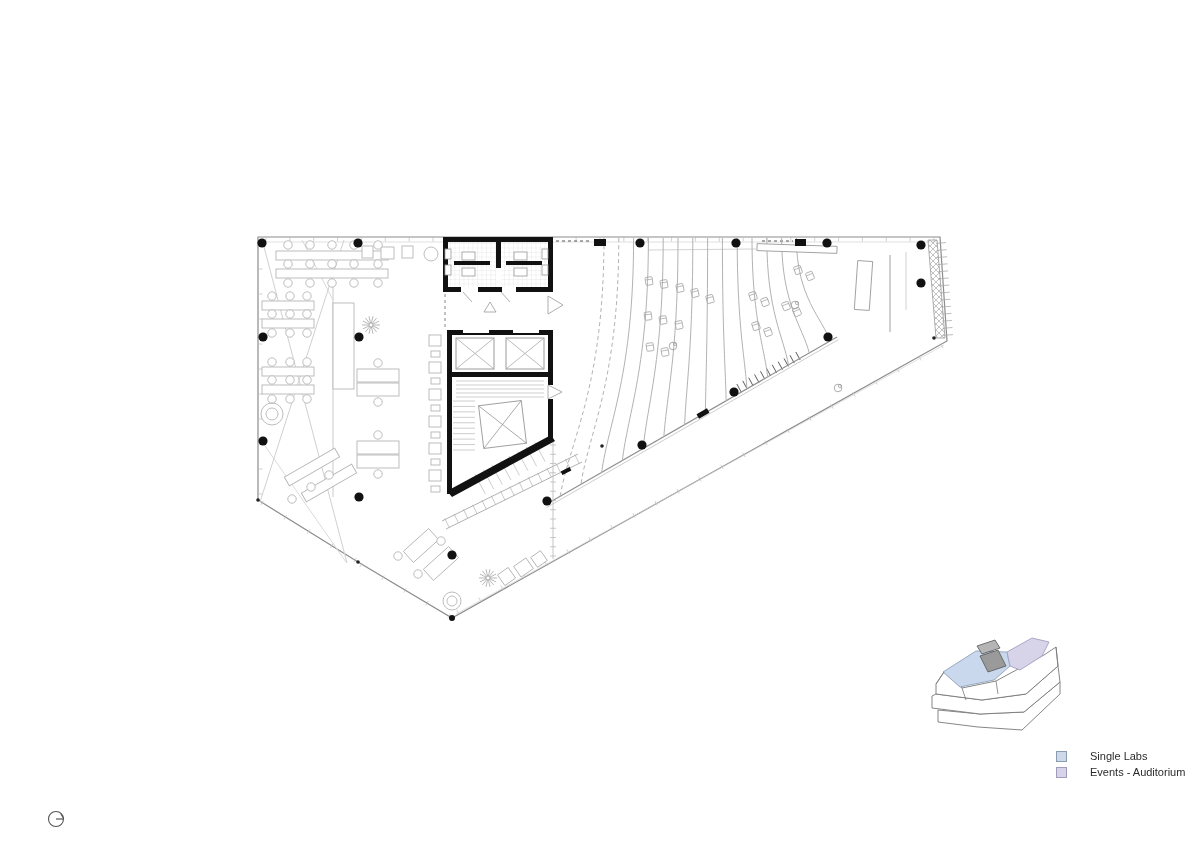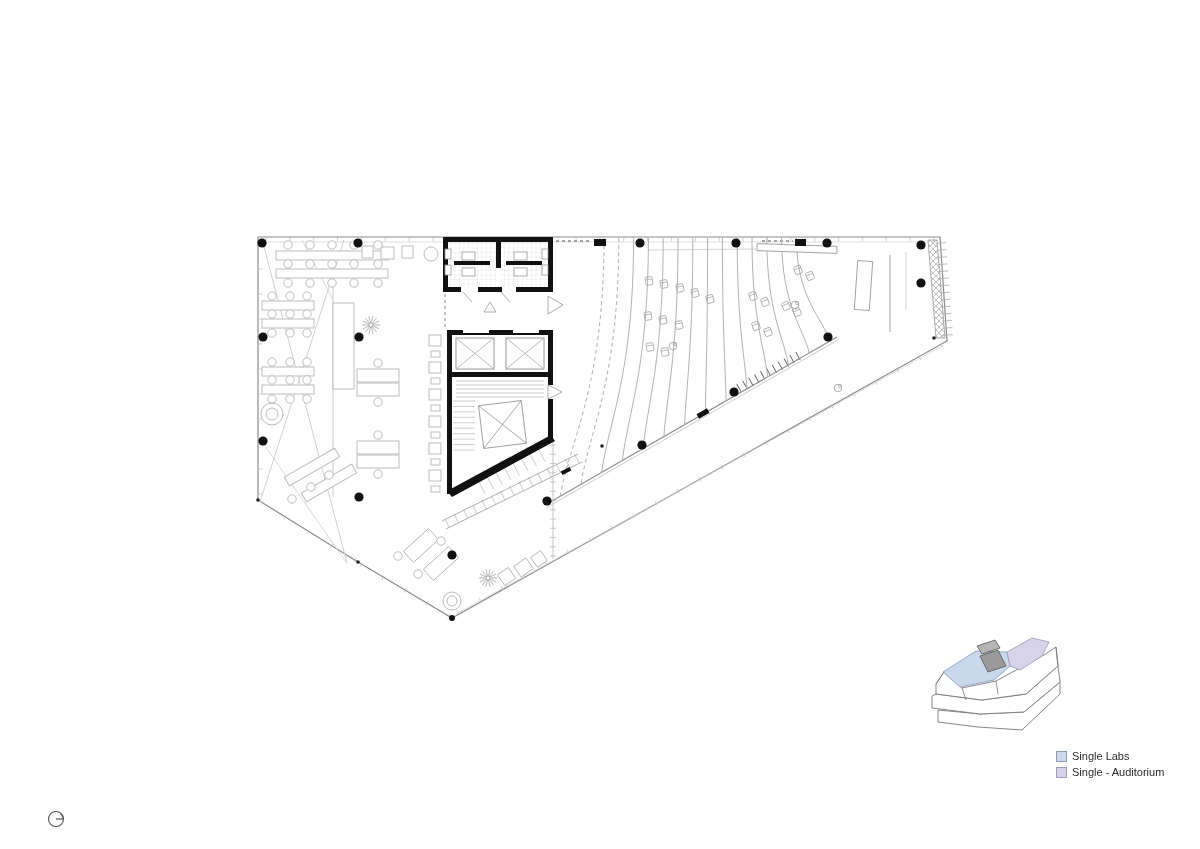--- a/index.html
+++ b/index.html
@@ -1,20 +1,20 @@
 <!DOCTYPE html>
 <html><head>
 <meta charset="utf-8">
 <style>
   html,body{margin:0;padding:0;background:#fff;}
   .sheet{position:relative;width:1200px;height:849px;background:#fff;overflow:hidden;
          font-family:"Liberation Sans", sans-serif;}
   .plan-svg{position:absolute;left:0;top:0;}
   .legend{position:absolute;left:1056px;top:750px;display:flex;flex-direction:column;gap:4px;}
-  .legend-row{display:flex;align-items:flex-end;gap:5px;height:12px;}
+  .legend-row{display:flex;align-items:flex-end;gap:23px;height:12px;}
   .swatch{display:inline-block;width:11px;height:11px;border:1px solid #999;box-sizing:border-box;}
   .legend-label{font-size:11px;color:#2b2b2b;line-height:12px;white-space:nowrap;}
 </style>
 </head>
 <body>
 
 <div class="sheet">
   <svg id="plan" class="plan-svg" width="1200" height="849" viewBox="0 0 1200 849">
     <defs>
       <pattern id="tile" width="4.5" height="4.5" patternUnits="userSpaceOnUse">
@@ -525,16 +525,16 @@
       </g>
     </svg>
 
   <div class="legend">
     <div class="legend-row">
       <span class="swatch" style="background: rgb(205, 217, 233); border-color: rgb(139, 156, 177);"></span>
       <span class="legend-label">Single Labs</span>
     </div>
     <div class="legend-row">
       <span class="swatch" style="background: rgb(215, 212, 233); border-color: rgb(159, 156, 188);"></span>
-      <span class="legend-label">Single - Auditorium</span>
+      <span class="legend-label">Events - Auditorium</span>
     </div>
   </div>
 </div>
 
 </body></html>

